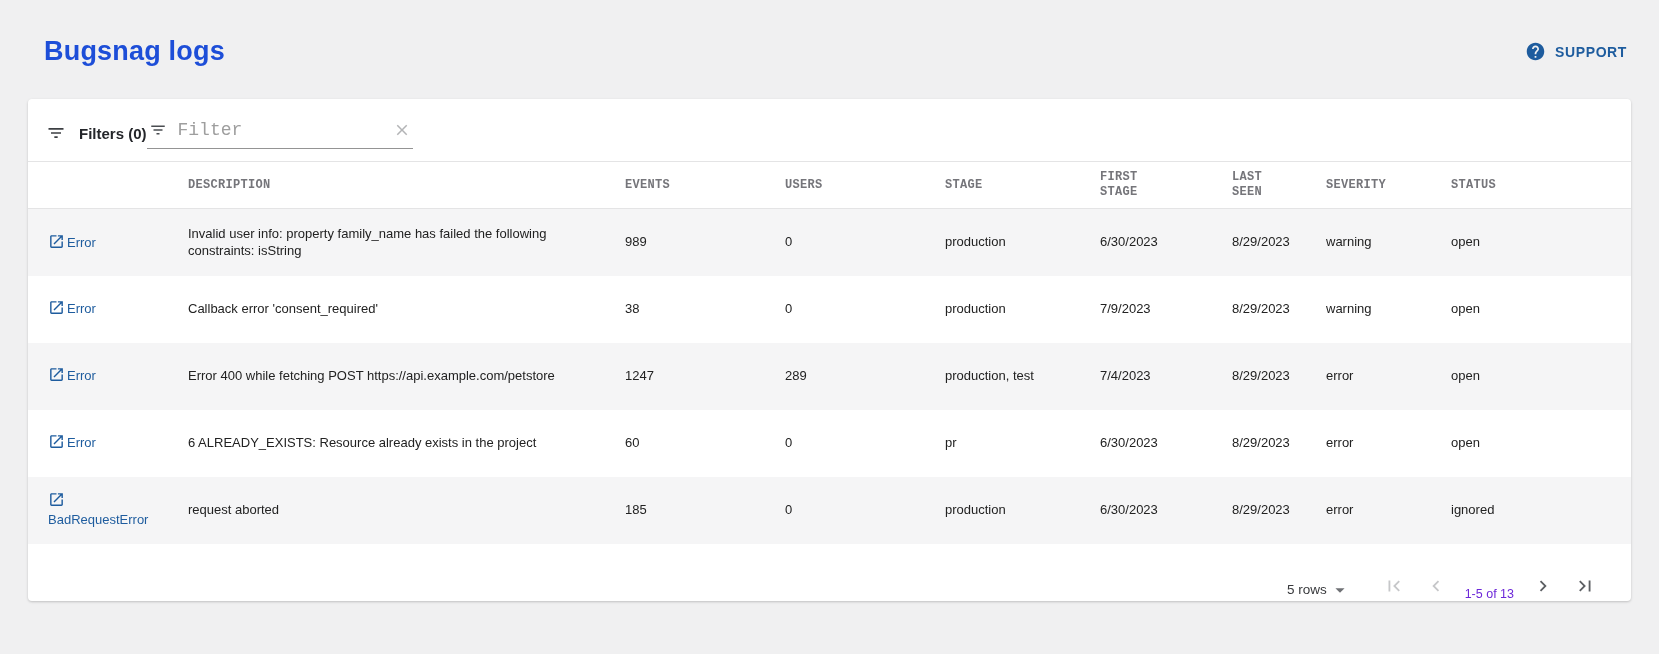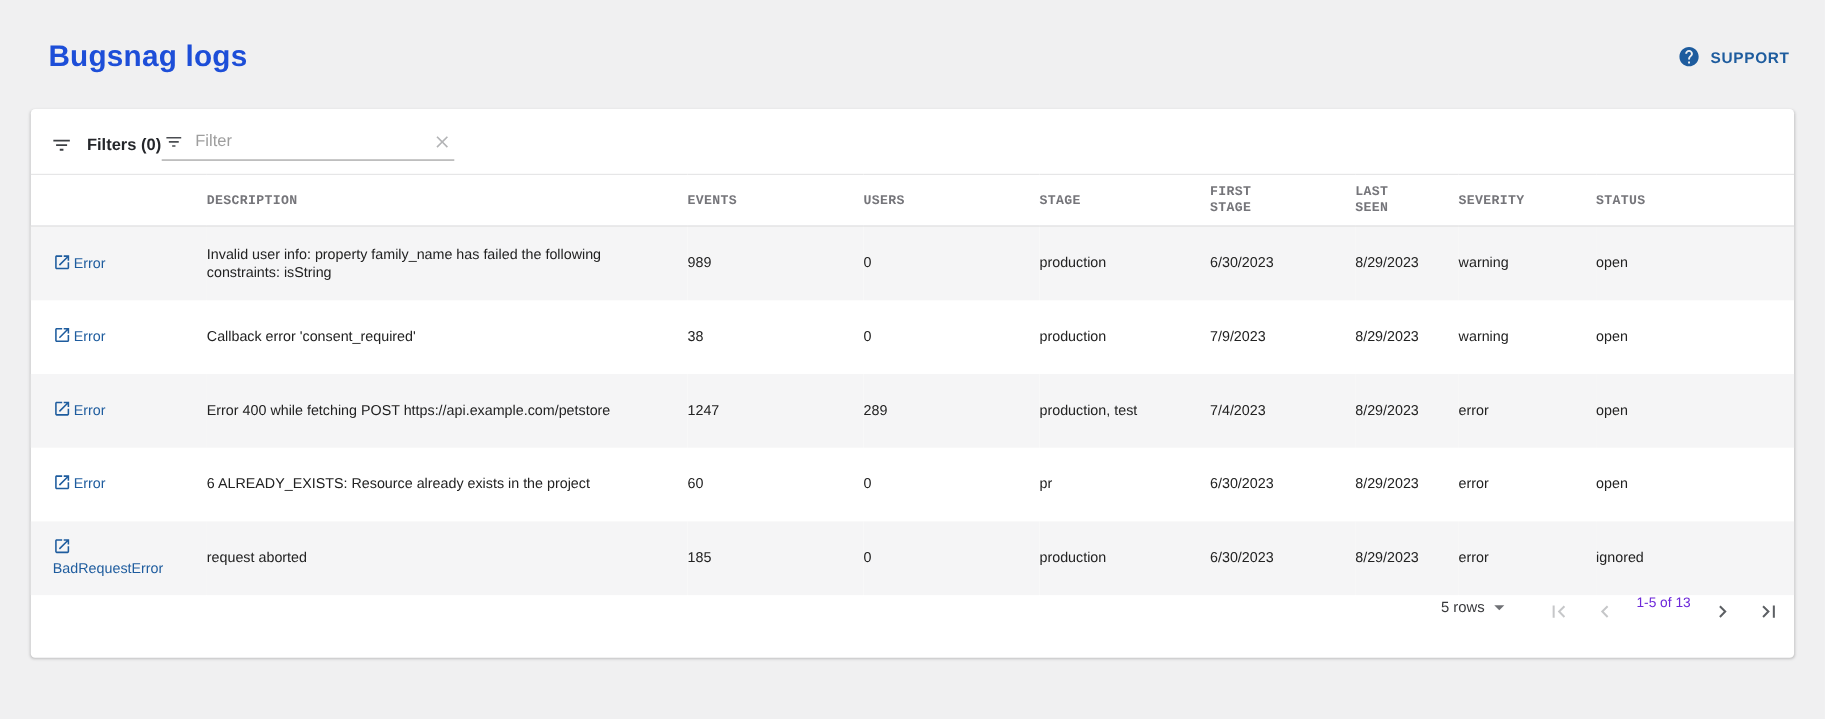--- a/index.html
+++ b/index.html
@@ -42,21 +42,21 @@
   .filters-toggle{
     display:flex;align-items:center;gap:13px;cursor:pointer;
     font-size:15px;font-weight:bold;color:#24262a;
   }
   .filter-field{
     display:flex;align-items:center;gap:9px;width:266px;
     border-bottom:1px solid #949494;padding:2px 2px 7px 2px;
   }
   .filter-field input{
     border:none;outline:none;flex:1;min-width:0;
-    font-family:Liberation Sans, sans-serif;font-size:15px;color:#000000;background:transparent;
+    font-family:Liberation Mono, monospace;font-size:18px;color:#000000;background:transparent;
   }
   .filter-field input::placeholder{color:#9e9e9e;opacity:1;}
   .icon-btn{background:none;border:none;padding:0;margin:0;display:flex;cursor:pointer;}
   
   table{width:100%;border-collapse:collapse;table-layout:fixed;}
   thead tr{border-top:1px solid var(--border);border-bottom:1px solid var(--border);font-family:Liberation Mono, monospace;}
   th{
     text-align:left;vertical-align:middle;
     font-size:12px;font-weight:bold;letter-spacing:.3px;color:var(--head-text);
     padding:8px 16px 8px 0;height:44px;
@@ -69,22 +69,22 @@
   }
   tbody tr:nth-child(odd){background:var(--stripe);}
   td.c-link{padding-left:20px;padding-right:22px;}
   td.c-desc{padding-right:30px;}
   .err-link{
     color:var(--accent-blue);text-decoration:none;cursor:pointer;line-height:1.4;
   }
   .err-link svg{vertical-align:-3px;margin-right:2px;}
   
   .pagination{
-    display:flex;align-items:flex-start;justify-content:flex-end;
-    height:57px;padding-right:6px;margin-left:40px;
+    display:flex;align-items:flex-end;justify-content:flex-end;
+    height:57px;padding-right:29px;margin-left:40px;
   }
   .rows-select{
     display:flex;align-items:center;gap:2px;cursor:pointer;
     font-size:13.5px;color:#38393c;margin-right:22px;
   }
   .pg-btn{background:none;border:none;padding:4px;margin:0 6px;display:flex;cursor:pointer;}
   .pg-btn.disabled{cursor:default;}
   .pg-btn svg{fill:#5c5f63;}
   .pg-btn.disabled svg{fill:#c6c7c9;}
   .range-label{color:#6d28d9;font-size:12.5px;margin:0 8px;}

